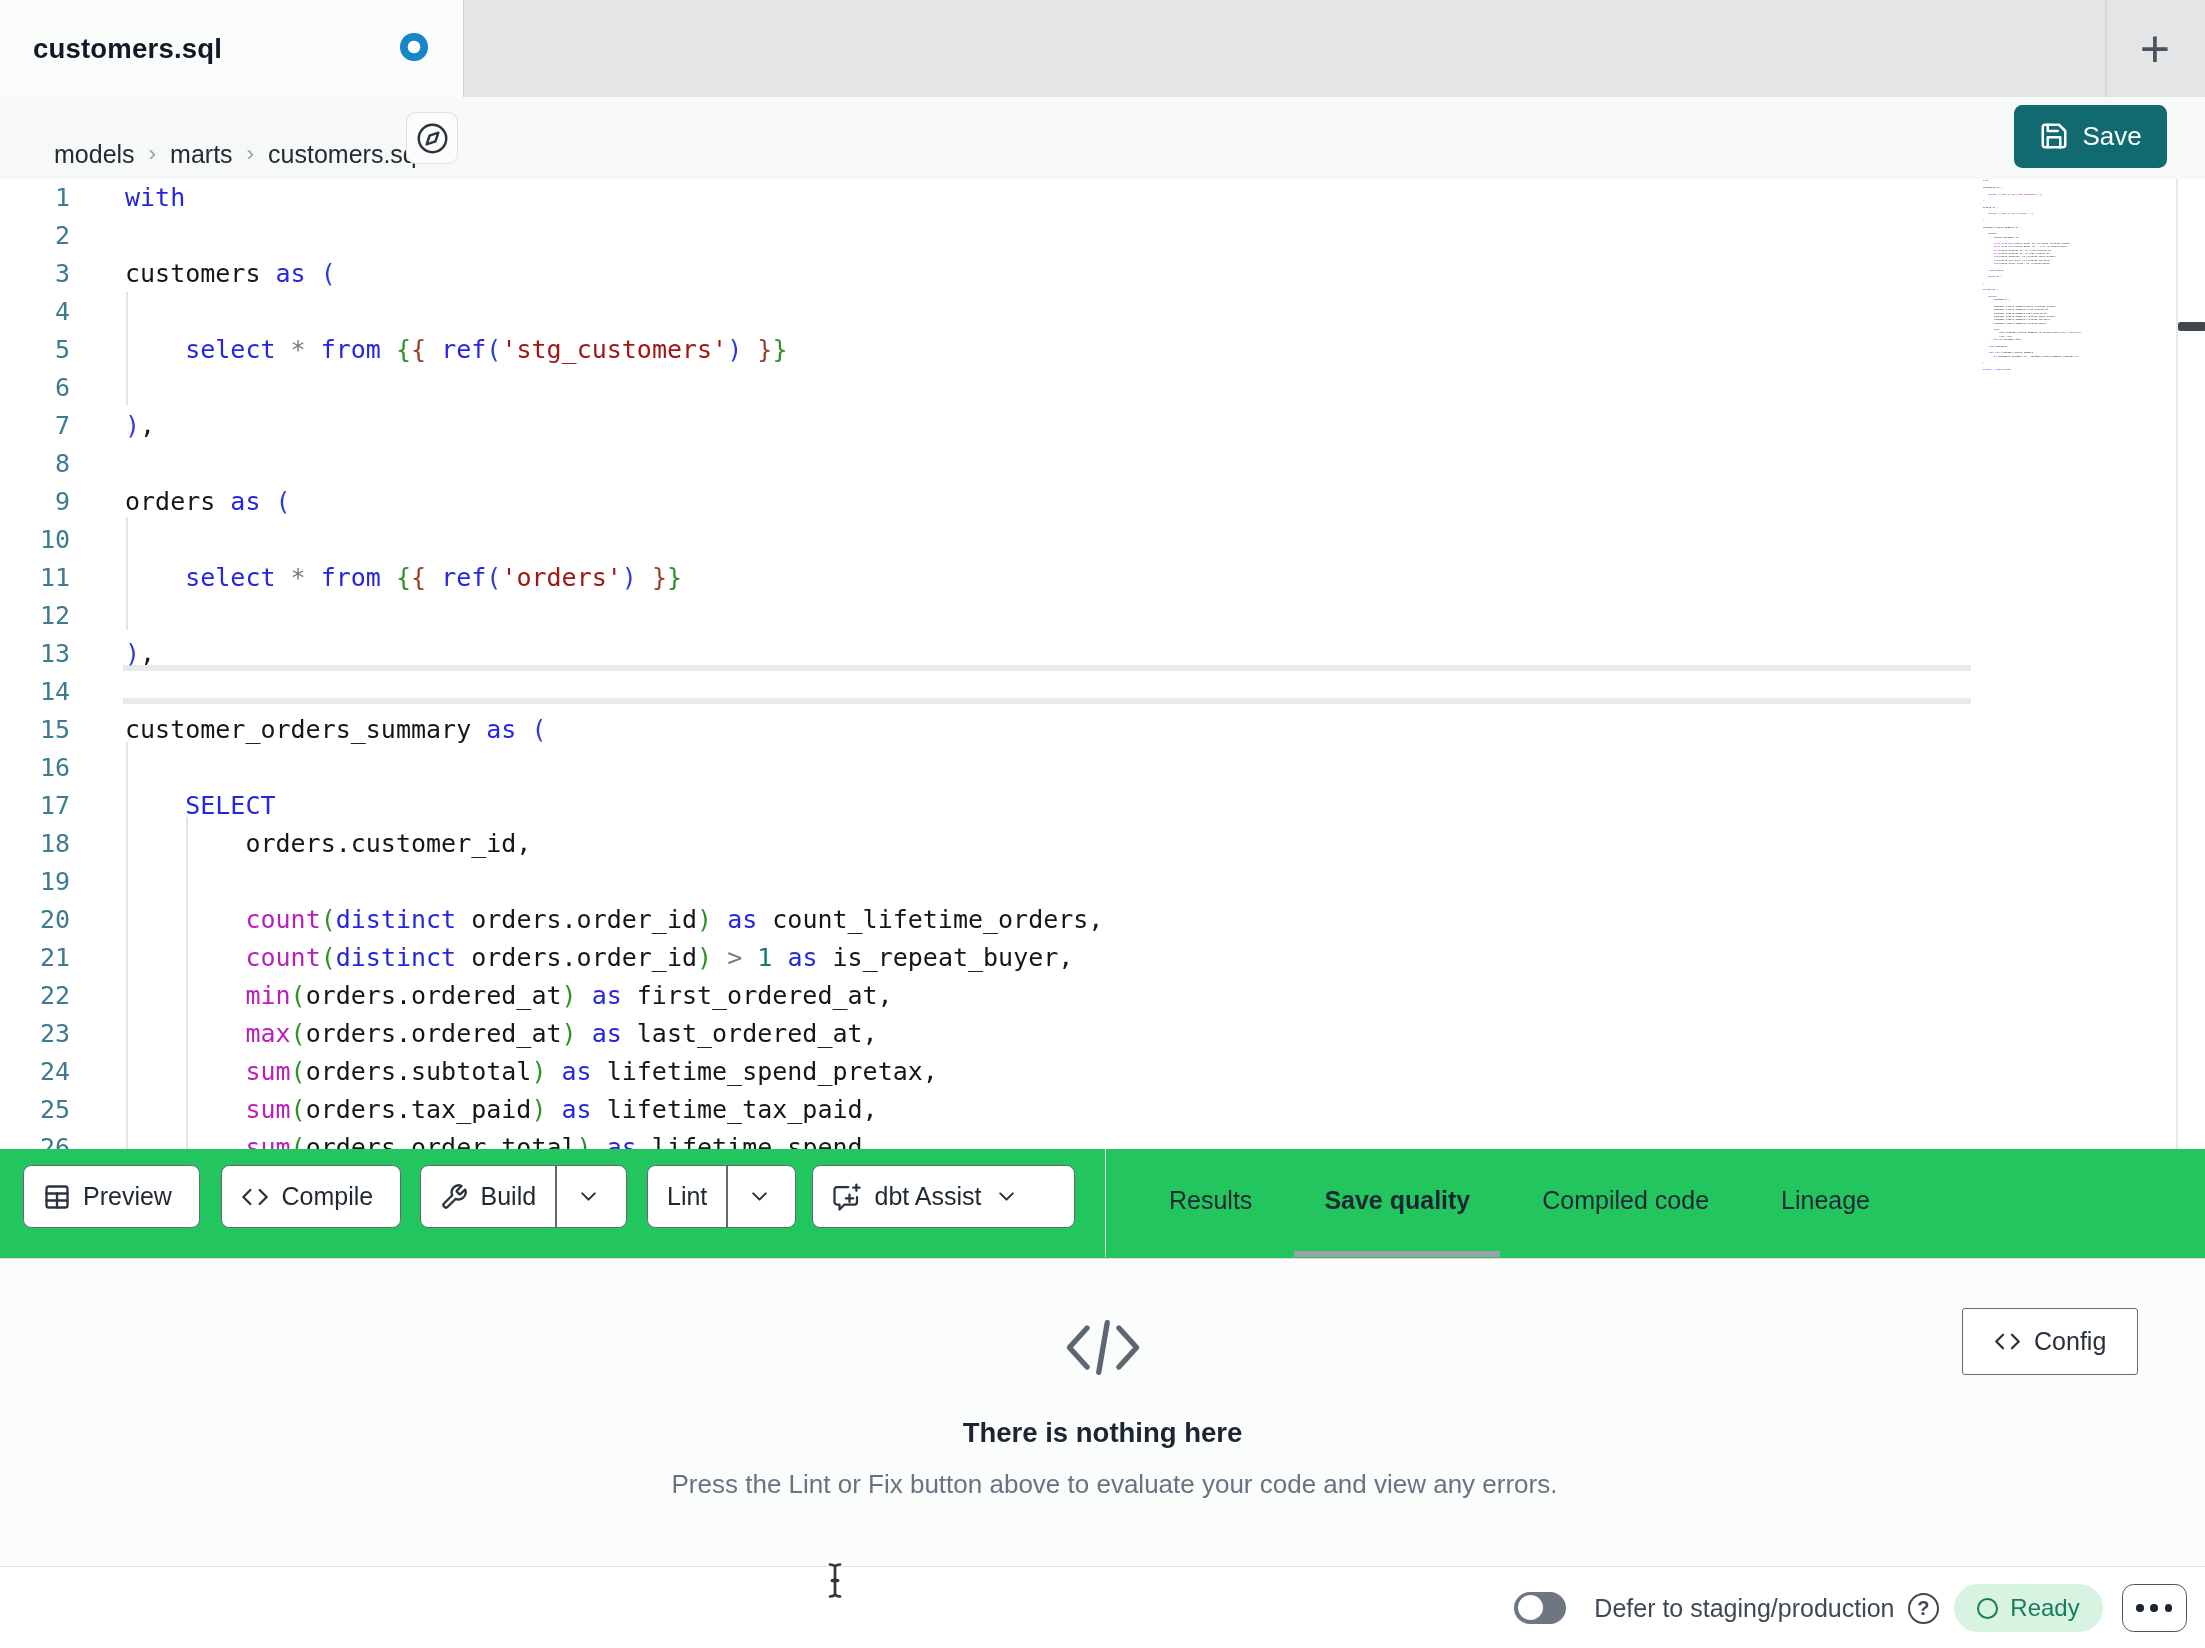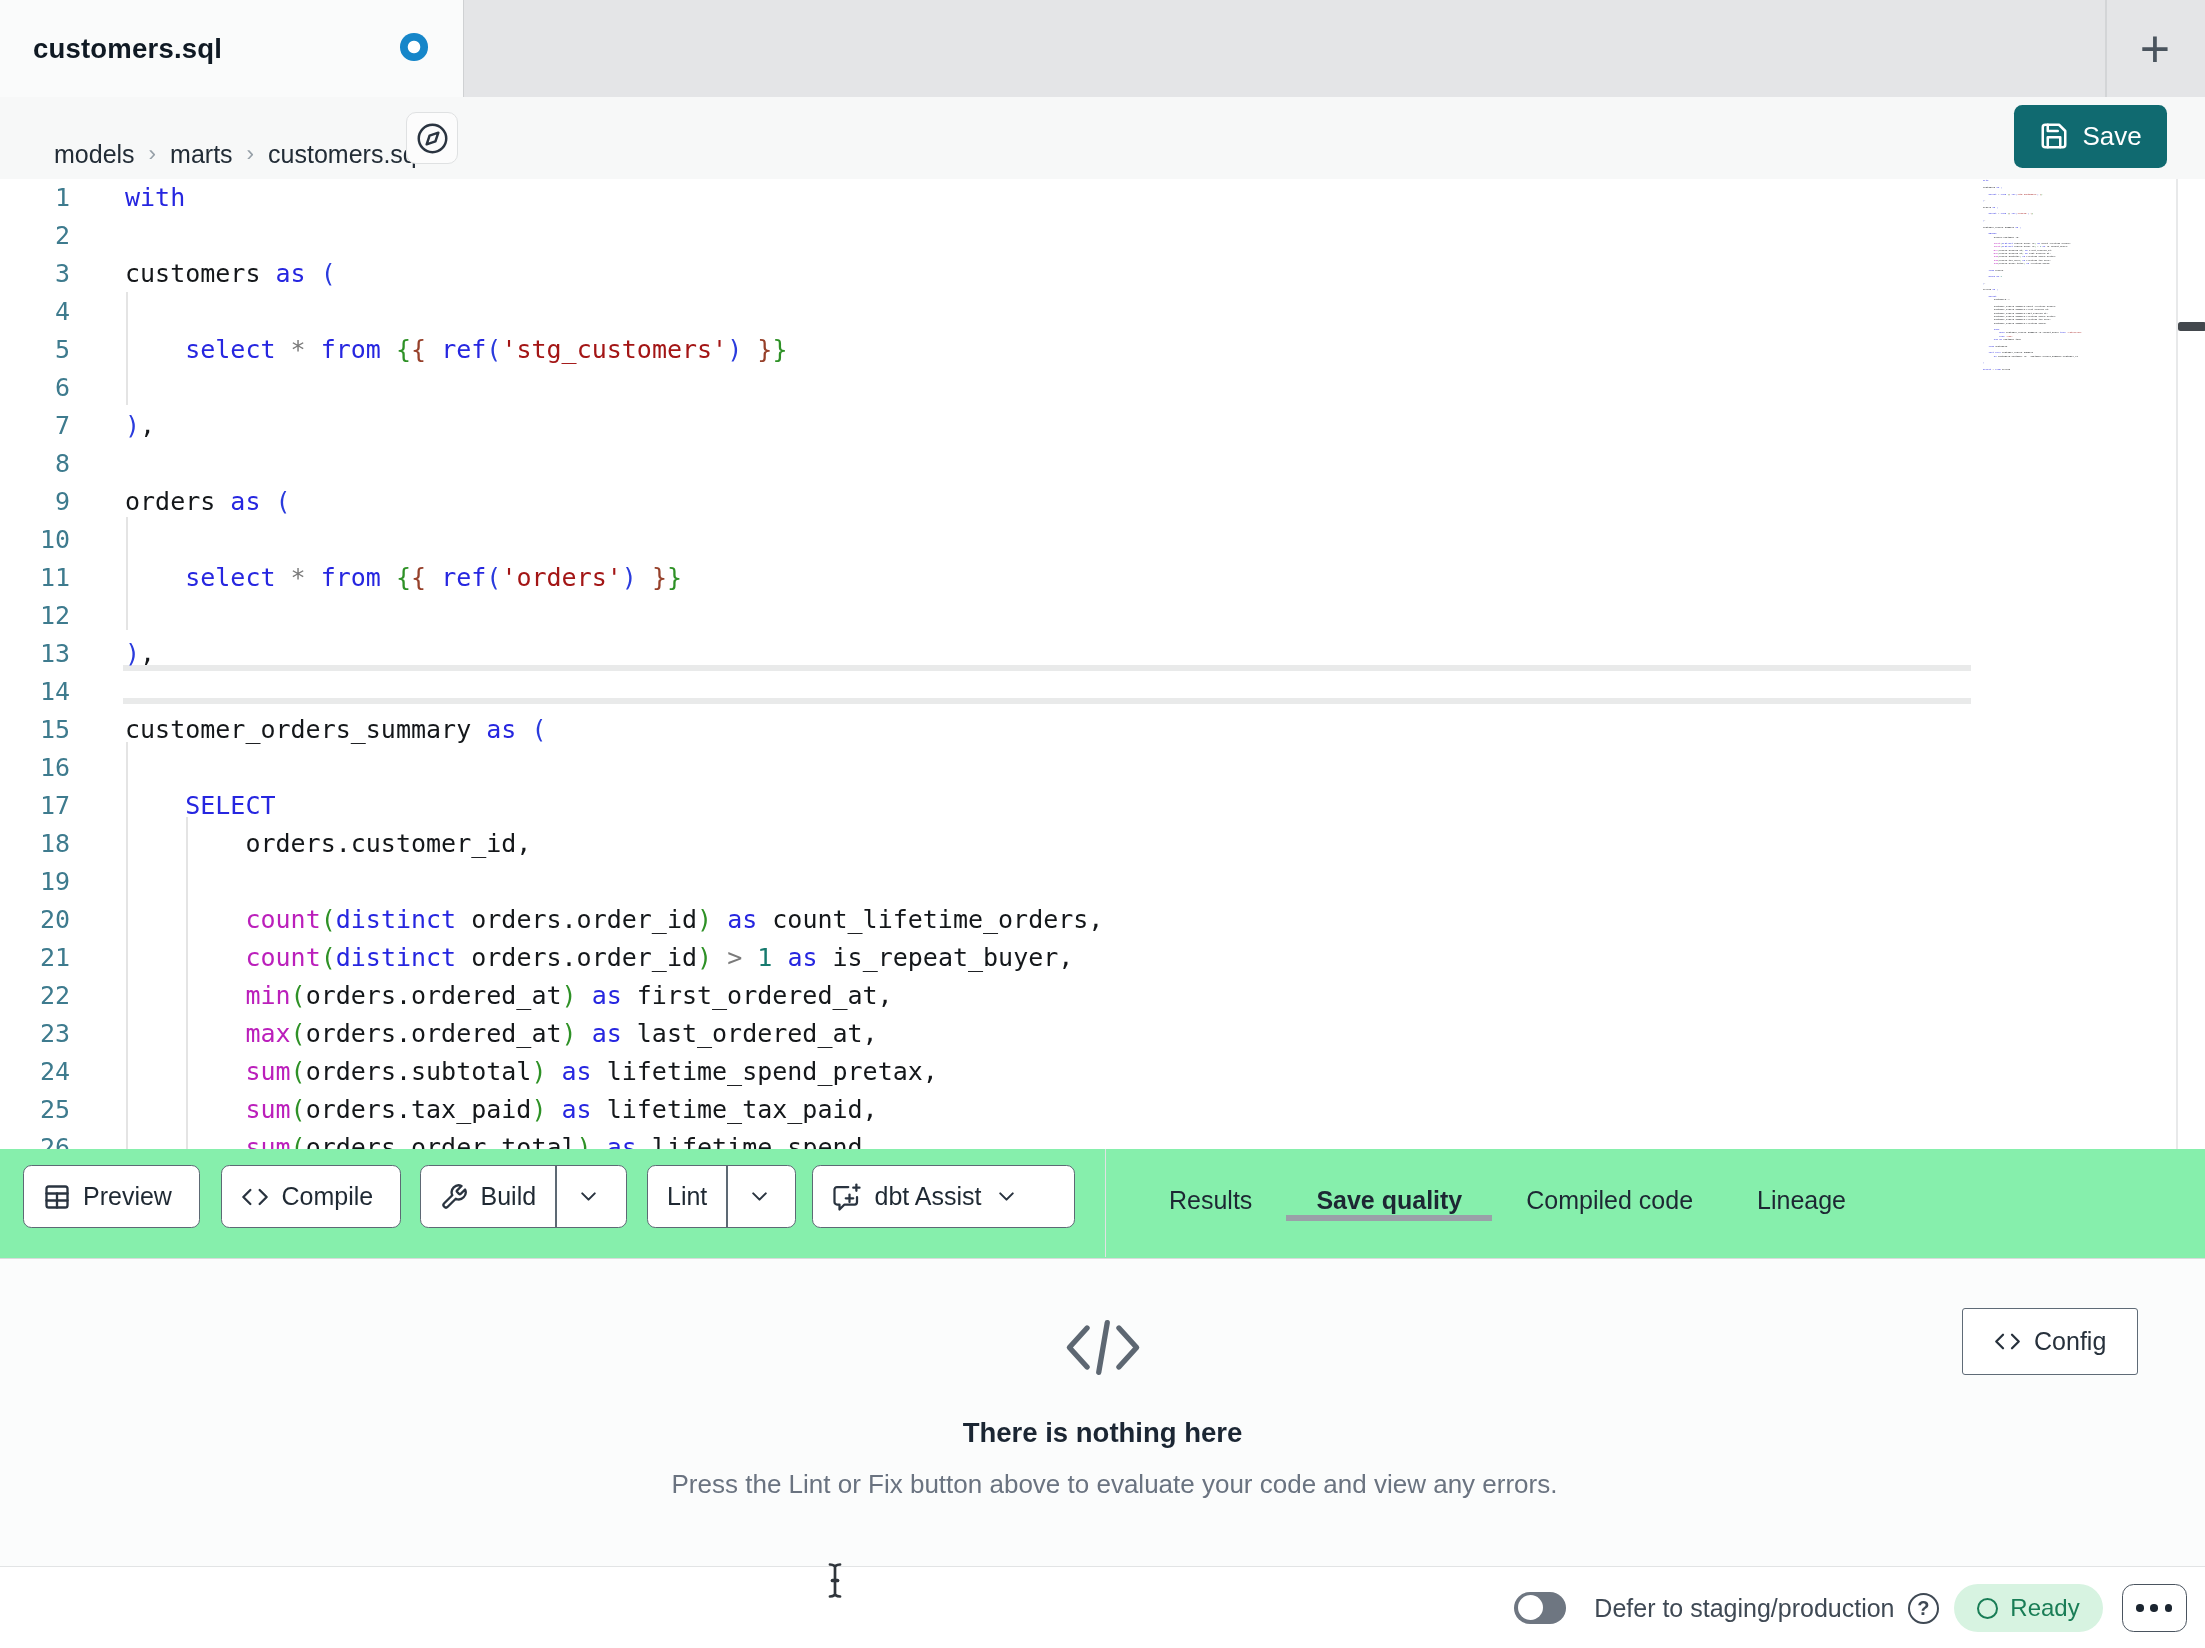--- a/index.html
+++ b/index.html
@@ -43,30 +43,30 @@
   .guide { position:absolute; width:1.7px; background:#e4e4e4; }
   .hl-bar { position:absolute; left:123px; width:1848px; height:5.8px; background:#e9eaea; }
   .minimap { position:absolute; left:1983px; top:0; width:193px; height:970px; overflow:hidden; cursor:pointer; }
   .mm-inner { transform:scale(0.09,0.087); transform-origin:0 0; white-space:pre; width:2168px;
               font-family:"DejaVu Sans Mono", monospace; font-size:25px; line-height:38px; color:#14171a; }
   .mm-divider { position:absolute; left:2176px; top:0; width:1.7px; height:970px; background:#e8e9ea; }
   .scroll-thumb { position:absolute; left:2178px; top:143px; width:27.5px; height:9.2px;
                   background:#43484d; border-radius:2.5px; cursor:pointer; }
 
   
-  .toolbar { position:absolute; left:0; top:1149px; width:2205px; height:110px; background:#86efac;
+  .toolbar { position:absolute; left:0; top:1149px; width:2205px; height:110px; background:#22c55e;
              border-bottom:1.7px solid #d9dbdc;padding-left:47px; }
   .tbtn { position:absolute; top:16px; height:63px; background:#fff; border:1.7px solid #5d6974;
           border-radius:8.3px; display:flex; align-items:stretch; color:#1f2933; font-size:25px;
           overflow:hidden; cursor:pointer; }
   .seg { display:flex; align-items:center; gap:12.5px; padding:0 19px; height:100%; }
   .seg-divider { width:1.7px; background:#5d6974; }
   .tbtn svg { flex:0 0 auto; }
   .panel-divider { position:absolute; left:1105px; top:0; width:0.8px; height:108px; background:#e0e2e3; }
-  .ptabs { position:absolute; left:1105px; top:0; height:108px; display:flex; padding-left:34px; gap:4px;align-items:center; }
+  .ptabs { position:absolute; left:1105px; top:0; height:108px; display:flex; padding-left:34px; gap:12px; }
   .ptab { display:flex; align-items:center; padding:0 30px; font-size:25px; color:#1d2733;
           border-bottom:6.7px solid transparent; cursor:pointer; }
   .ptab.active { font-weight:700; border-bottom-color:#9aa1a8; }
 
   
   .results { position:absolute; left:0; top:1259px; width:2205px; height:307px; background:#fbfcfc; }
   .empty-icon { position:absolute; left:0; top:52px; width:100%; text-align:center; color:#5d6772; }
   .empty-title { position:absolute; left:0; top:158px; width:100%; text-align:center;
                  font-size:27.5px; font-weight:700; color:#1b2633; }
   .empty-sub { position:absolute; left:0; top:210px; width:100%; text-align:center;

